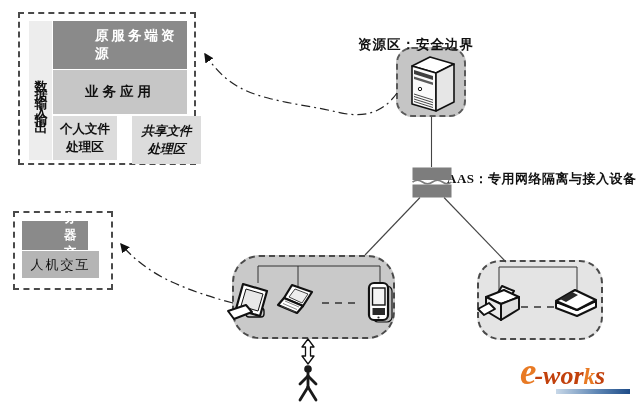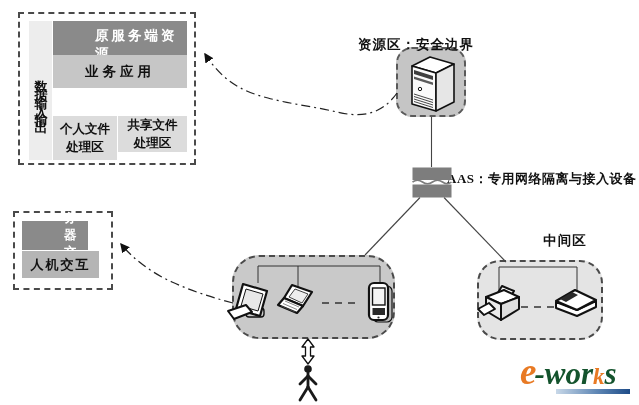--- a/index.html
+++ b/index.html
@@ -23,55 +23,54 @@
   .zone-resource{background:#c5c5c5;border-radius:16px;border-color:#5a5a5a;}
   .zone-user{background:#c9c9c9;border-radius:27px;}
   .zone-middle{background:#e4e4e4;border-radius:23px;}
   .zone-label{position:absolute;font-size:13.5px;font-weight:bold;letter-spacing:1px;text-align:center;white-space:nowrap;}
   .aas-label{position:absolute;font-size:13px;font-weight:bold;white-space:nowrap;letter-spacing:0.5px;}
   .svg-layer{position:absolute;left:0;top:0;z-index:5;pointer-events:none;}
   
   .logo{position:absolute;left:520px;top:355px;width:118px;height:48px;display:flex;align-items:baseline;
     font-style:italic;font-weight:bold;}
   .logo .e{color:#e87a24;font-size:37px;line-height:0.9;letter-spacing:-2px;}
-  .logo .dark{color:#14532d;font-size:31px;}
+  .logo .dark{color:#c2410c;font-size:26px;}
   .logo .orange{color:#e87a24;font-size:23px;}
   .logo-bar{position:absolute;left:36px;top:34px;width:74px;height:5px;
     background:linear-gradient(90deg,#c8d8e8 0%,#5f87b5 55%,#1e4c88 100%);}
 </style>
 </head>
 <body>
 
 <div class="canvas">
 
   <div class="dashed-panel" style="left:18px;top:12px;width:178px;height:153px;">
     <div class="io-strip" style="left:9px;top:7px;width:23px;height:139px;">数据输入输出</div>
     <div class="row row-dark" style="left:33px;top:7px;width:134px;height:48px;font-size:13.5px;font-weight:bold;letter-spacing:3px;">原服务端资源</div>
-    <div class="row row-mid" style="left:33px;top:41px;width:134px;height:33px;font-size:13.5px;font-weight:bold;letter-spacing:4px;">业务应用</div>
+    <div class="row row-mid" style="left:33px;top:56px;width:134px;height:44px;font-size:13.5px;font-weight:bold;letter-spacing:4px;">业务应用</div>
     <div class="cell" style="position:absolute;left:33px;top:102px;width:64px;height:44px;">
       <span>个人文件</span>
       <span>处理区</span>
     </div>
-    <div class="cell" style="position:absolute;left:98px;top:102px;width:69px;height:36px;">
+    <div class="cell" style="position:absolute;left:112px;top:102px;width:69px;height:48px;font-style:italic;">
       <span>共享文件</span>
       <span>处理区</span>
     </div>
   </div>
 
   <div class="dashed-panel" style="left:13px;top:211px;width:100px;height:79px;">
     <div class="row row-dark" style="left:7px;top:8px;width:66px;height:29px;font-size:12.5px;font-weight:bold;letter-spacing:2px;">服务器交互</div>
-    <div class="row" style="left:7px;top:38px;width:77px;height:27px;background:#b5b5b5;font-size:13px;font-weight:bold;letter-spacing:2px;">人机交互</div>
+    <div class="row" style="left:7px;top:38px;width:77px;height:27px;background:#b5b5b5;font-size:13px;font-weight:normal;letter-spacing:2px;">人机交互</div>
   </div>
 
   <div class="zone zone-resource" style="left:396px;top:47px;width:70px;height:70px;"></div>
   <div class="zone zone-user" style="left:232px;top:255px;width:163px;height:84px;"></div>
   <div class="zone zone-middle" style="left:477px;top:260px;width:126px;height:80px;"></div>
 
   <div class="zone-label" style="left:350px;top:20px;width:132px;margin-top:16px;">资源区：安全边界</div>
-  <div class="zone-label" style="left:515px;top:232px;width:100px;">中间区</div>
   <div class="aas-label" style="left:447px;top:170px;">AAS：专用网络隔离与接入设备</div>
 
   <svg class="svg-layer" width="639" height="405" viewBox="0 0 639 405">
     <defs>
       <marker id="arr" viewBox="0 0 10 10" refX="8.5" refY="5" markerWidth="8" markerHeight="8" orient="auto">
         <path d="M0,0 L10,5 L0,10 z" fill="#111"></path>
       </marker>
     </defs>
 
     <g stroke="#444" stroke-width="1.1" fill="none">

